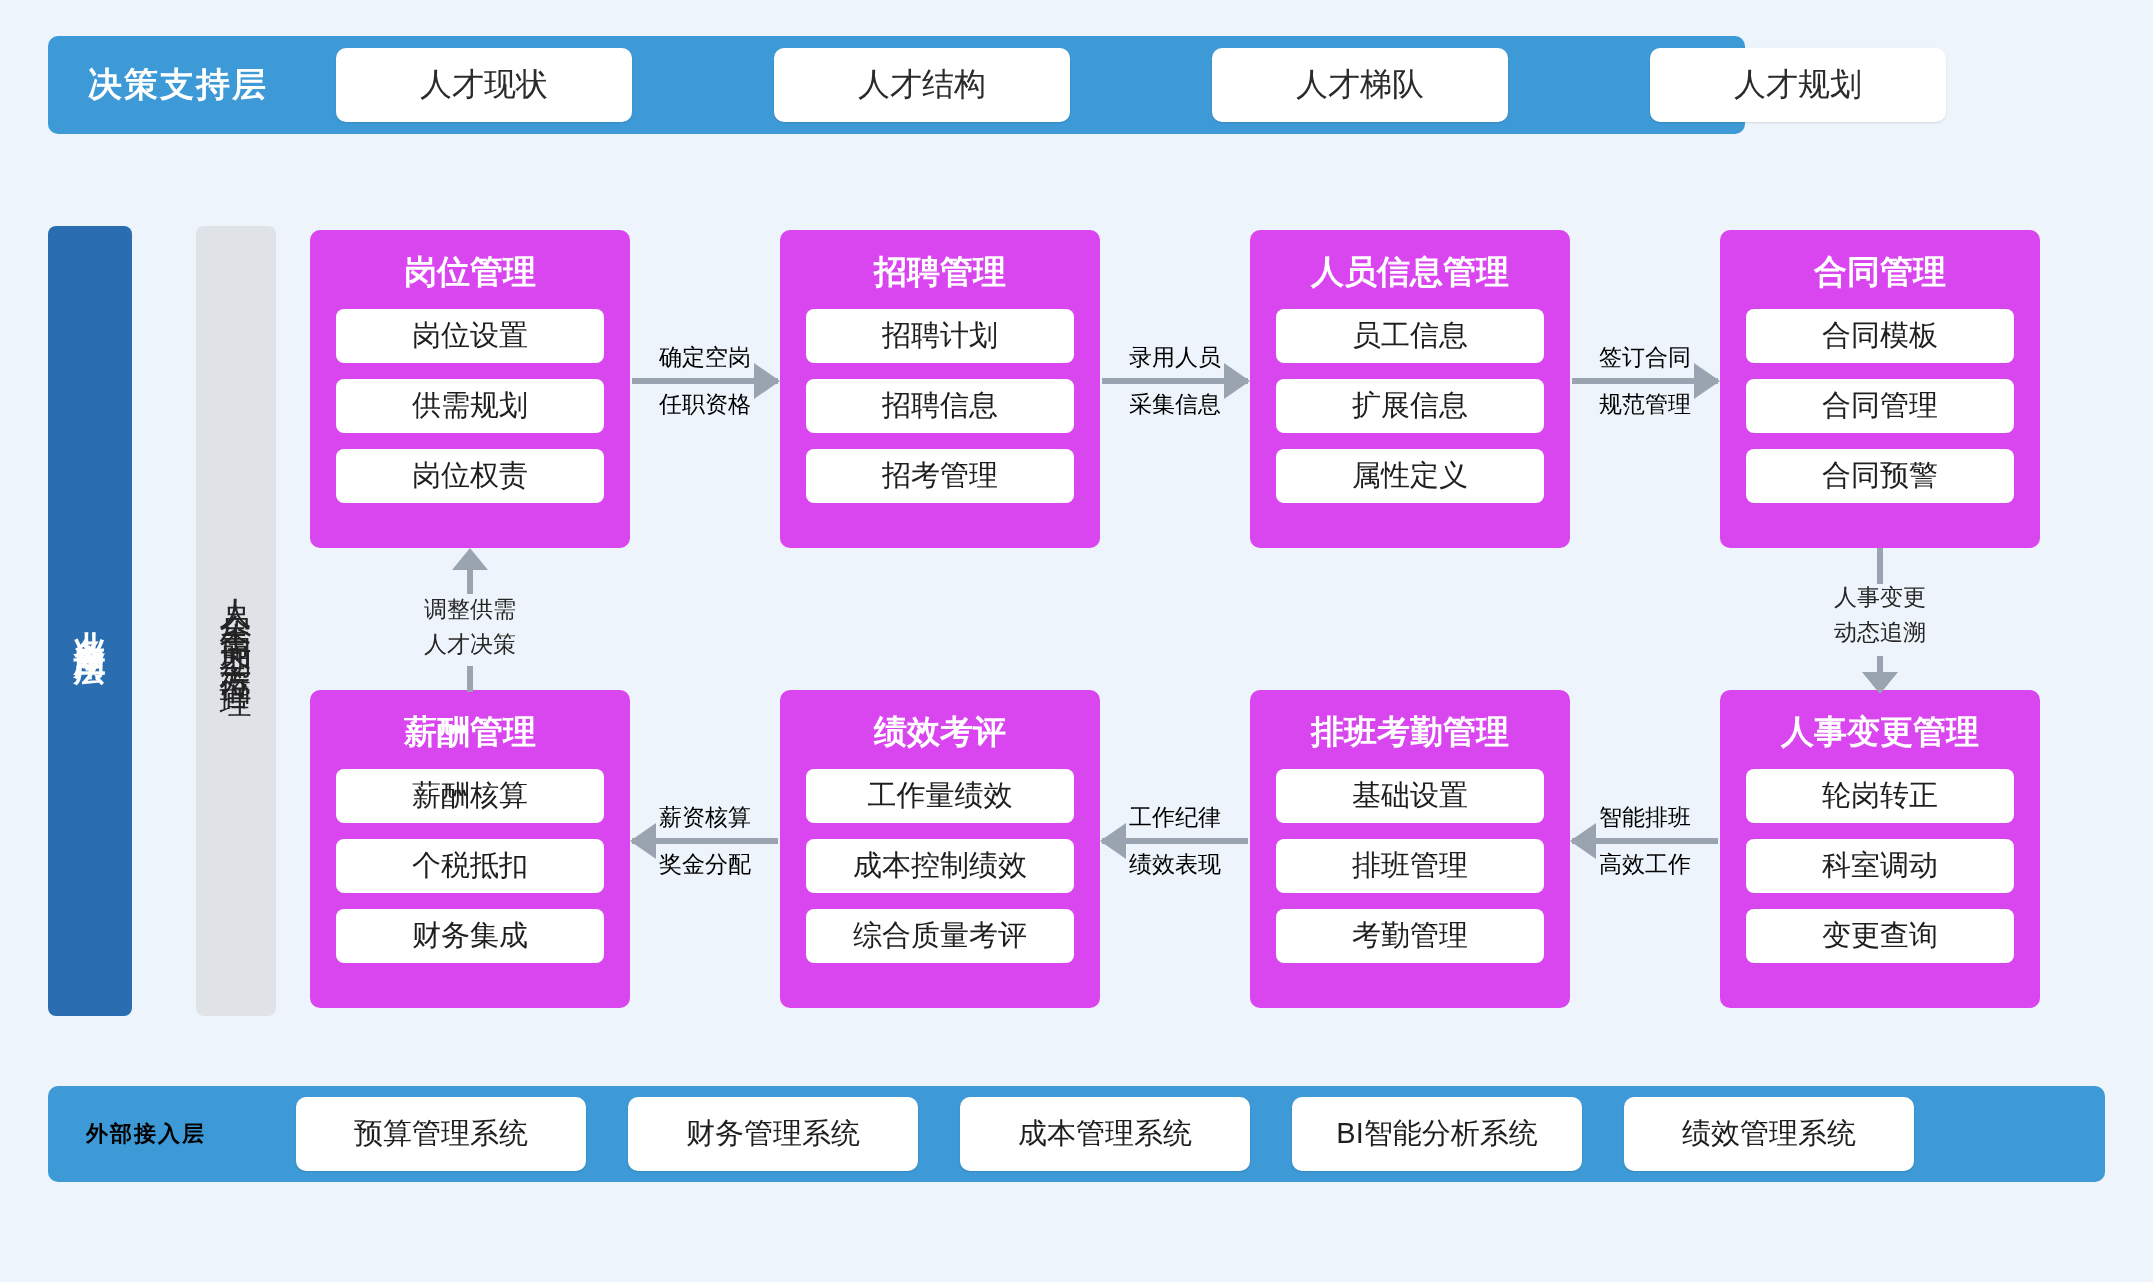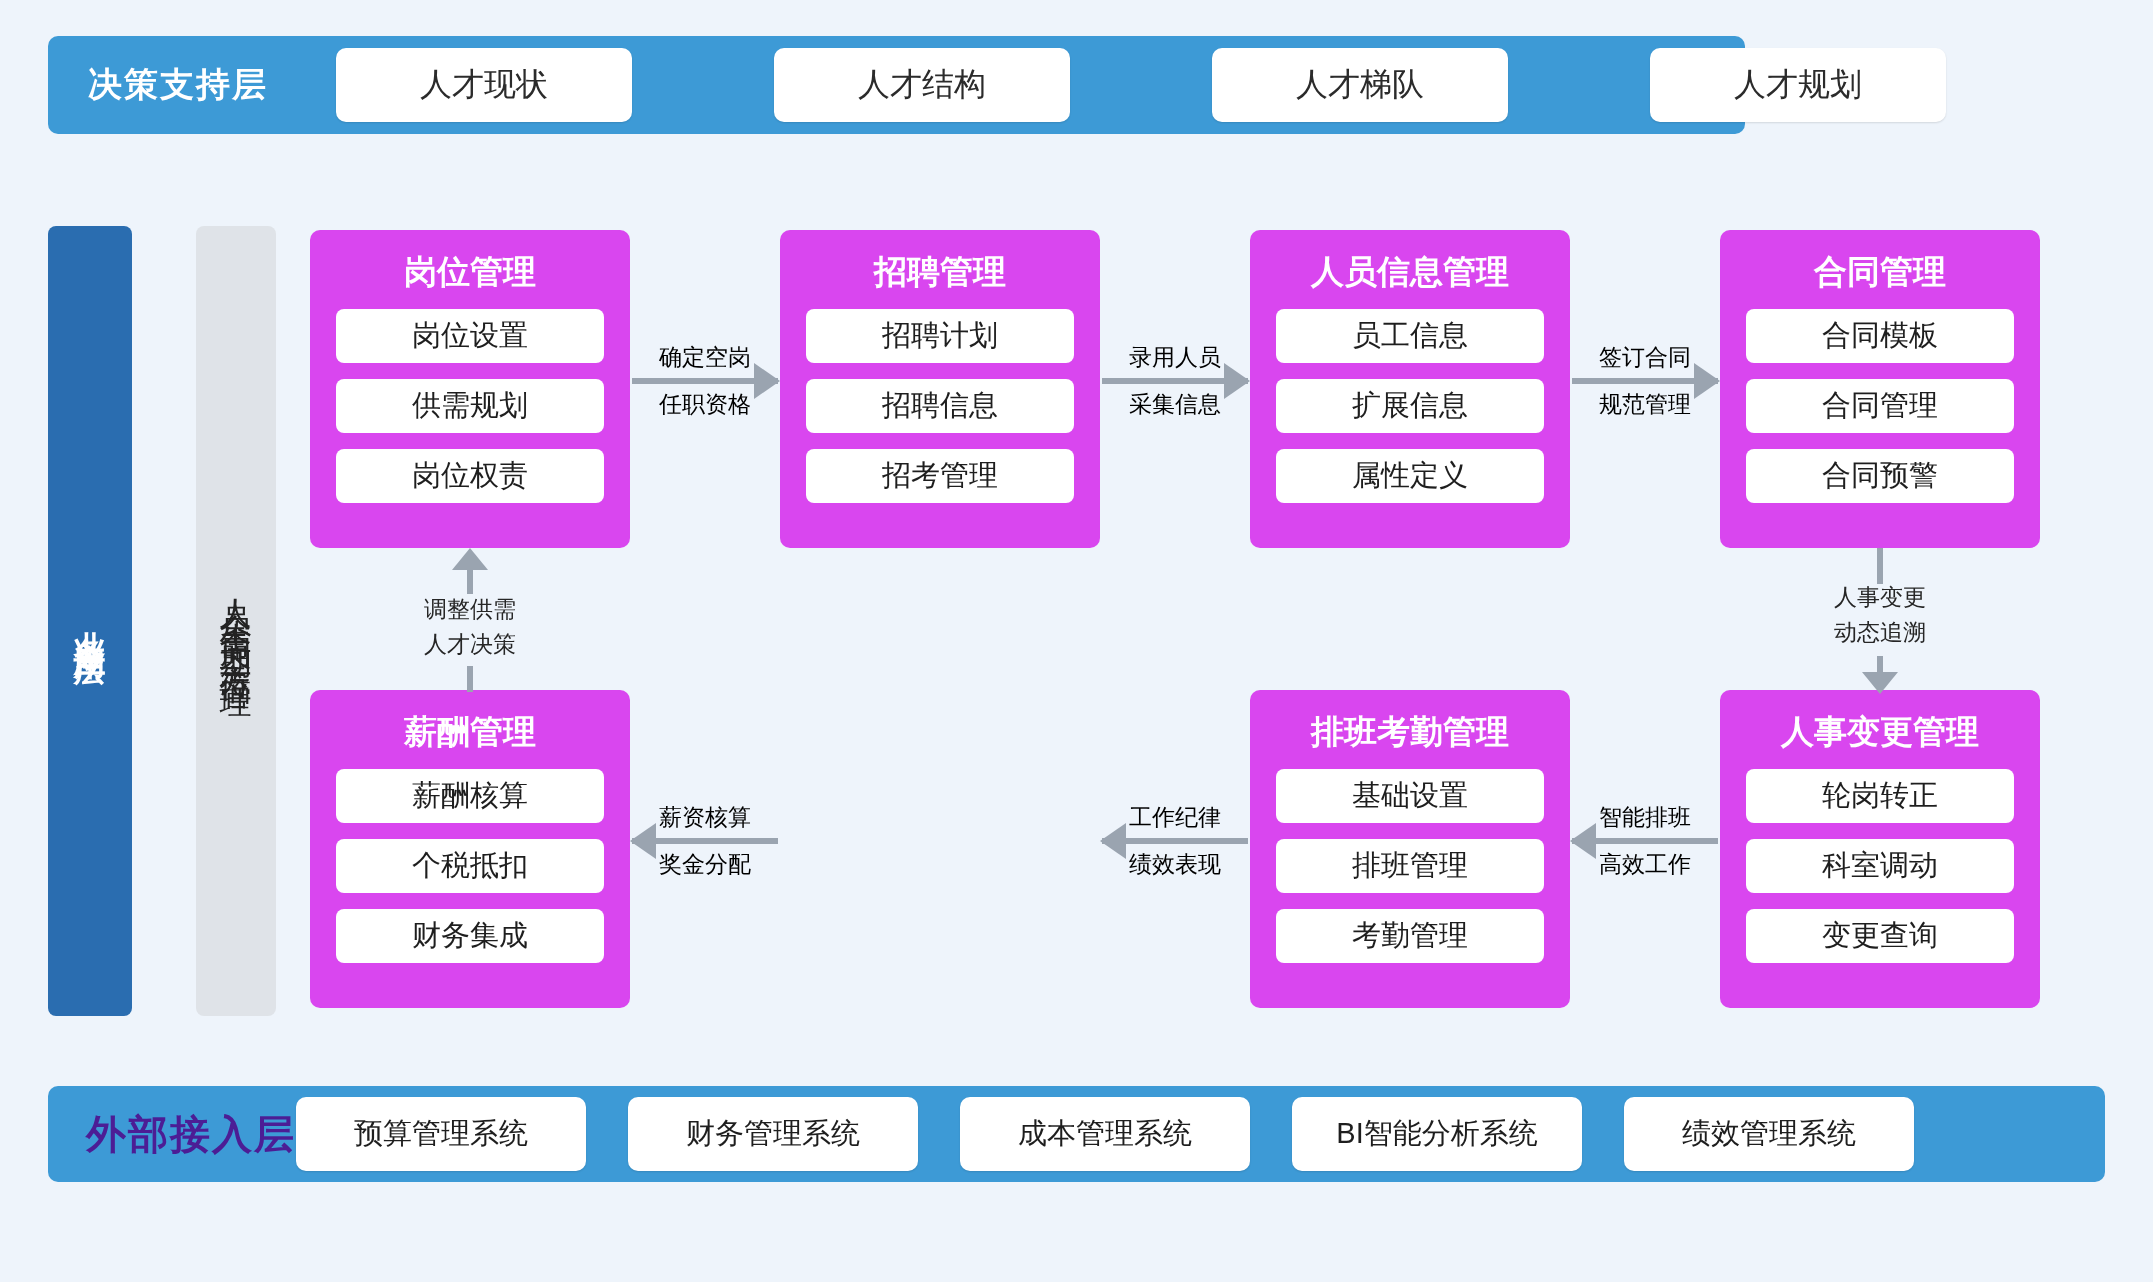--- a/index.html
+++ b/index.html
@@ -231,22 +231,22 @@
     left: 48px;
     top: 1086px;
     width: 2057px;
     height: 96px;
     background: #3d9ad6;
     border-radius: 10px;
     display: flex;
     align-items: center;
   }
   .external-title {
-    color: #4c1d95;
-    font-size: 40px;
+    color: #000000;
+    font-size: 22px;
     font-weight: bold;
     letter-spacing: 2px;
     margin-left: 38px;
     width: 210px;
     flex: 0 0 auto;
   }
   .external-chips {
     display: flex;
     gap: 42px;
   }
@@ -312,20 +312,26 @@
       <div class="module-item">合同预警</div>
     </div>
 
     <div class="module-card card-r2 col1">
       <div class="module-title">薪酬管理</div>
       <div class="module-item">薪酬核算</div>
       <div class="module-item">个税抵扣</div>
       <div class="module-item">财务集成</div>
     </div>
 
+    <div class="module-card card-r2 col2">
+      <div class="module-title">绩效考评</div>
+      <div class="module-item">工作量绩效</div>
+      <div class="module-item">成本控制绩效</div>
+      <div class="module-item">综合质量考评</div>
+    </div>
 
     <div class="module-card card-r2 col3">
       <div class="module-title">排班考勤管理</div>
       <div class="module-item">基础设置</div>
       <div class="module-item">排班管理</div>
       <div class="module-item">考勤管理</div>
     </div>
 
     <div class="module-card card-r2 col4">
       <div class="module-title">人事变更管理</div>

